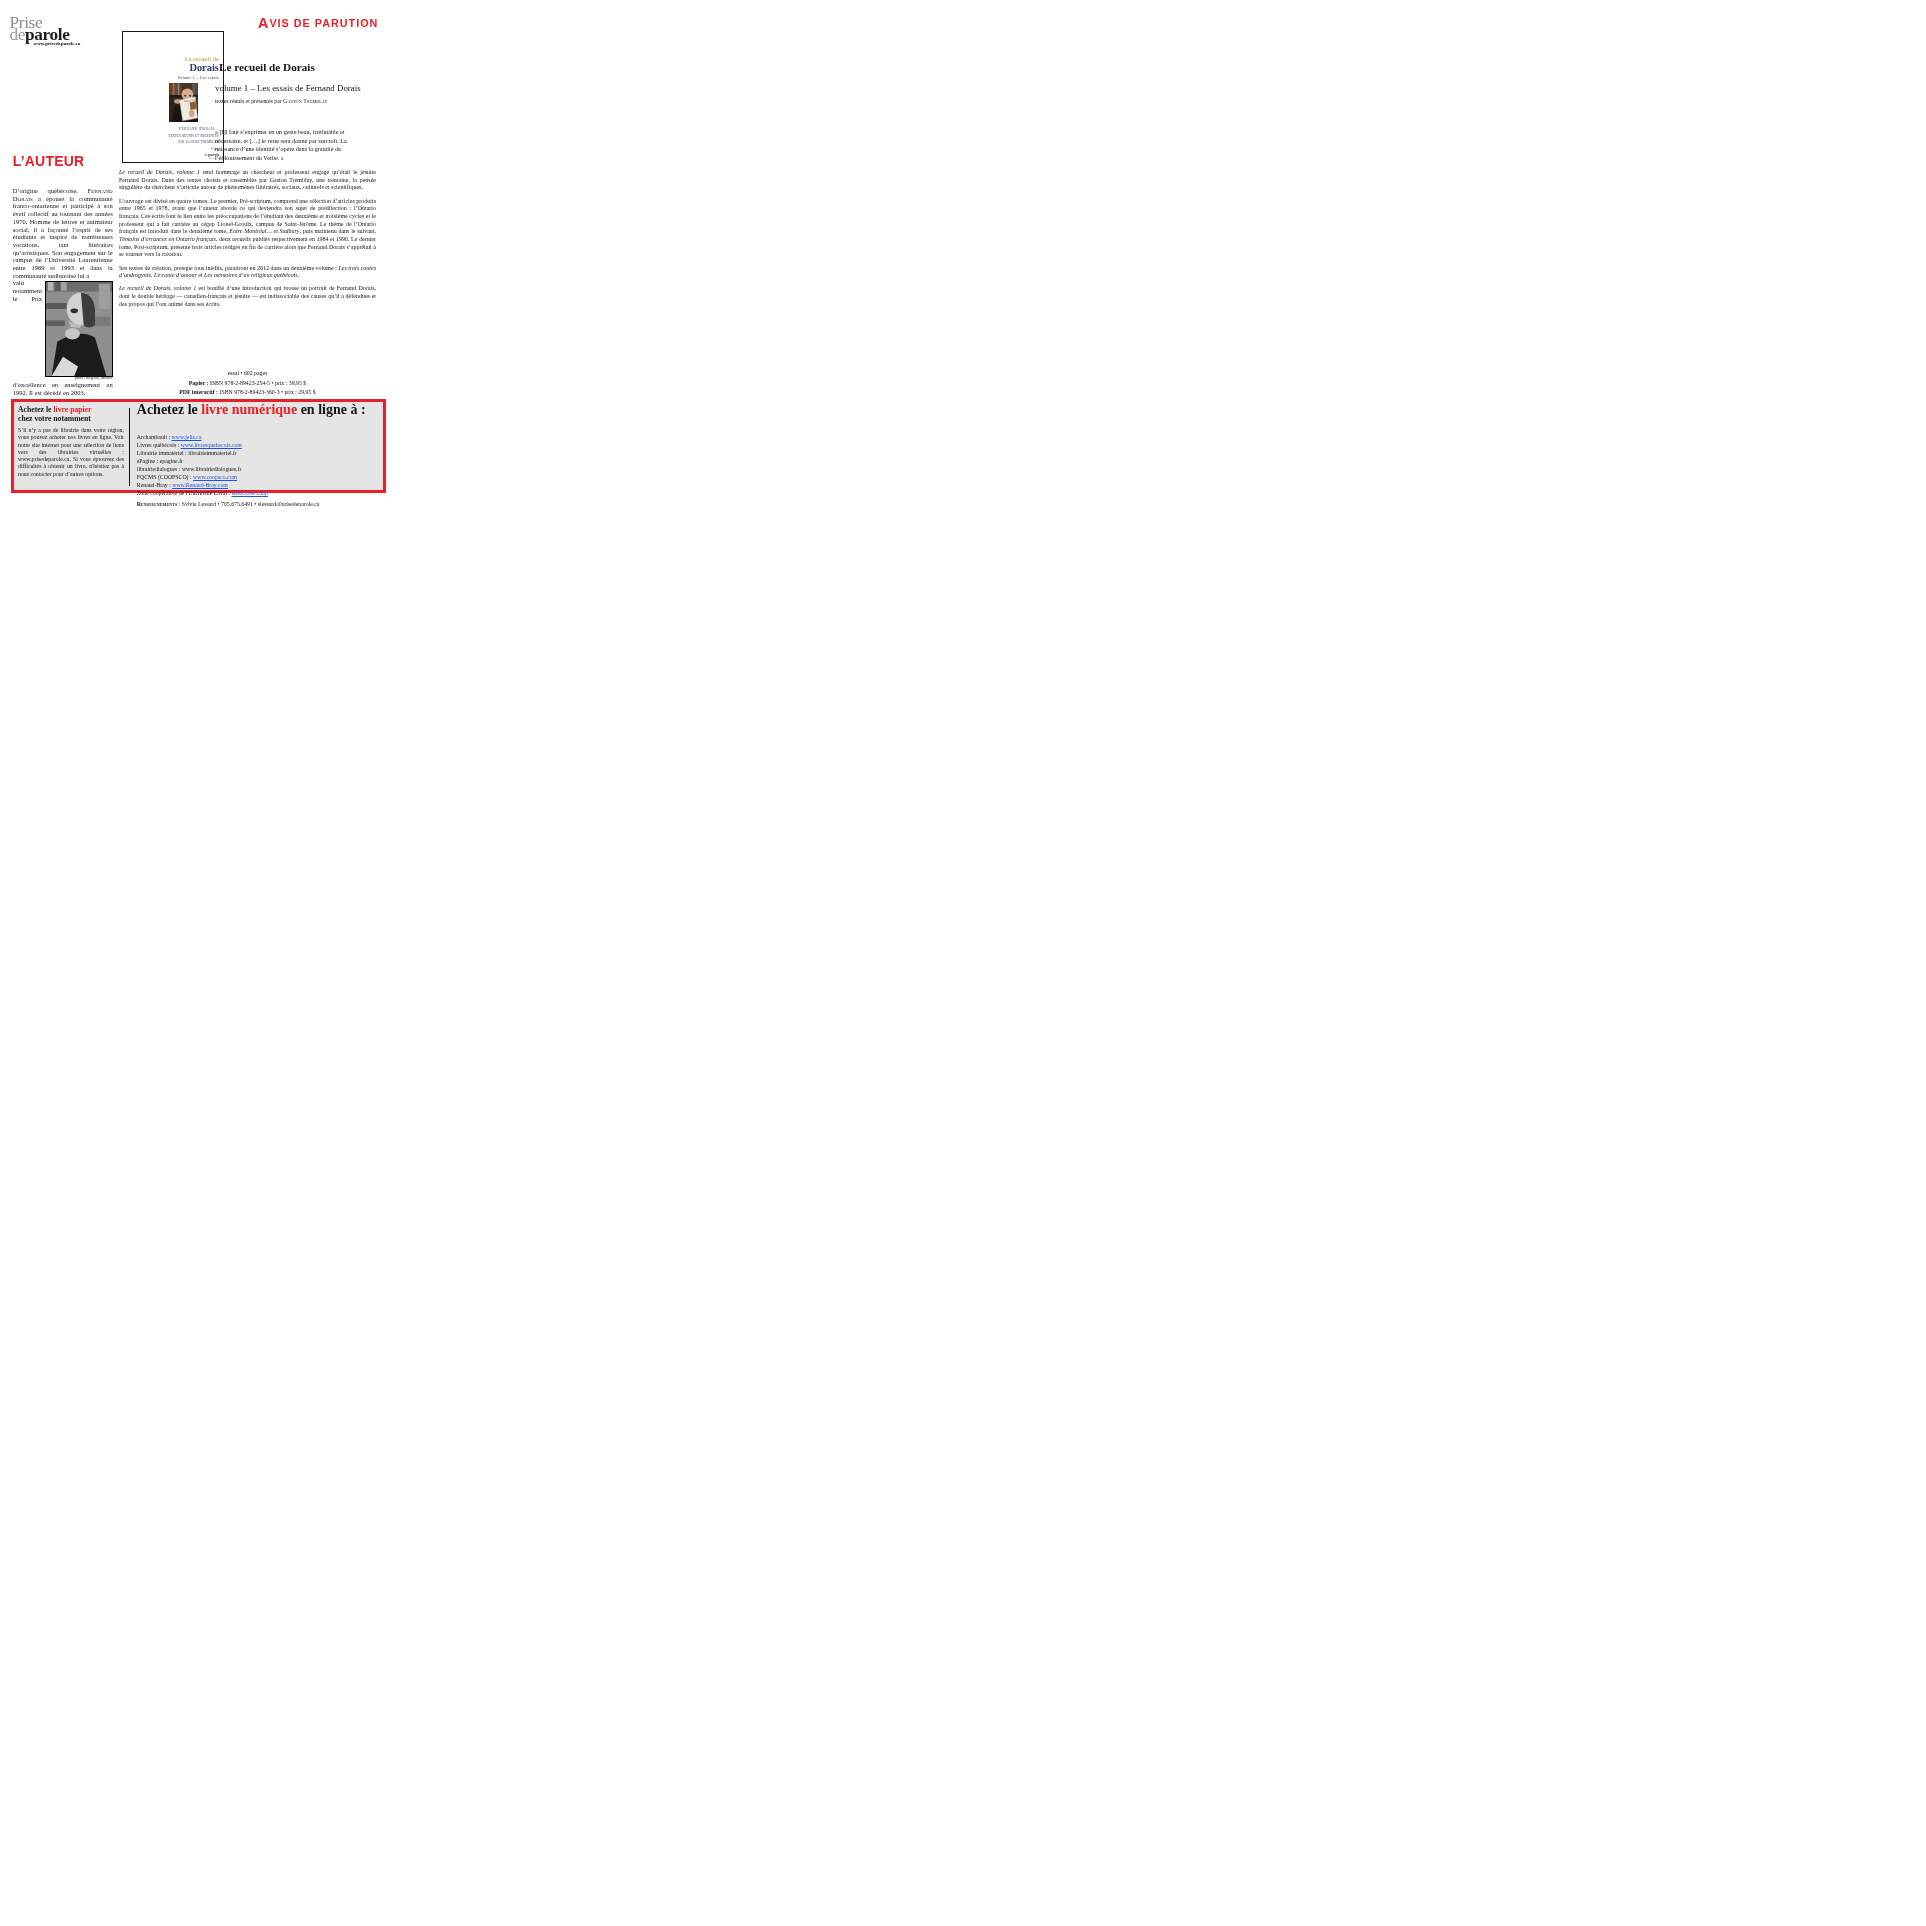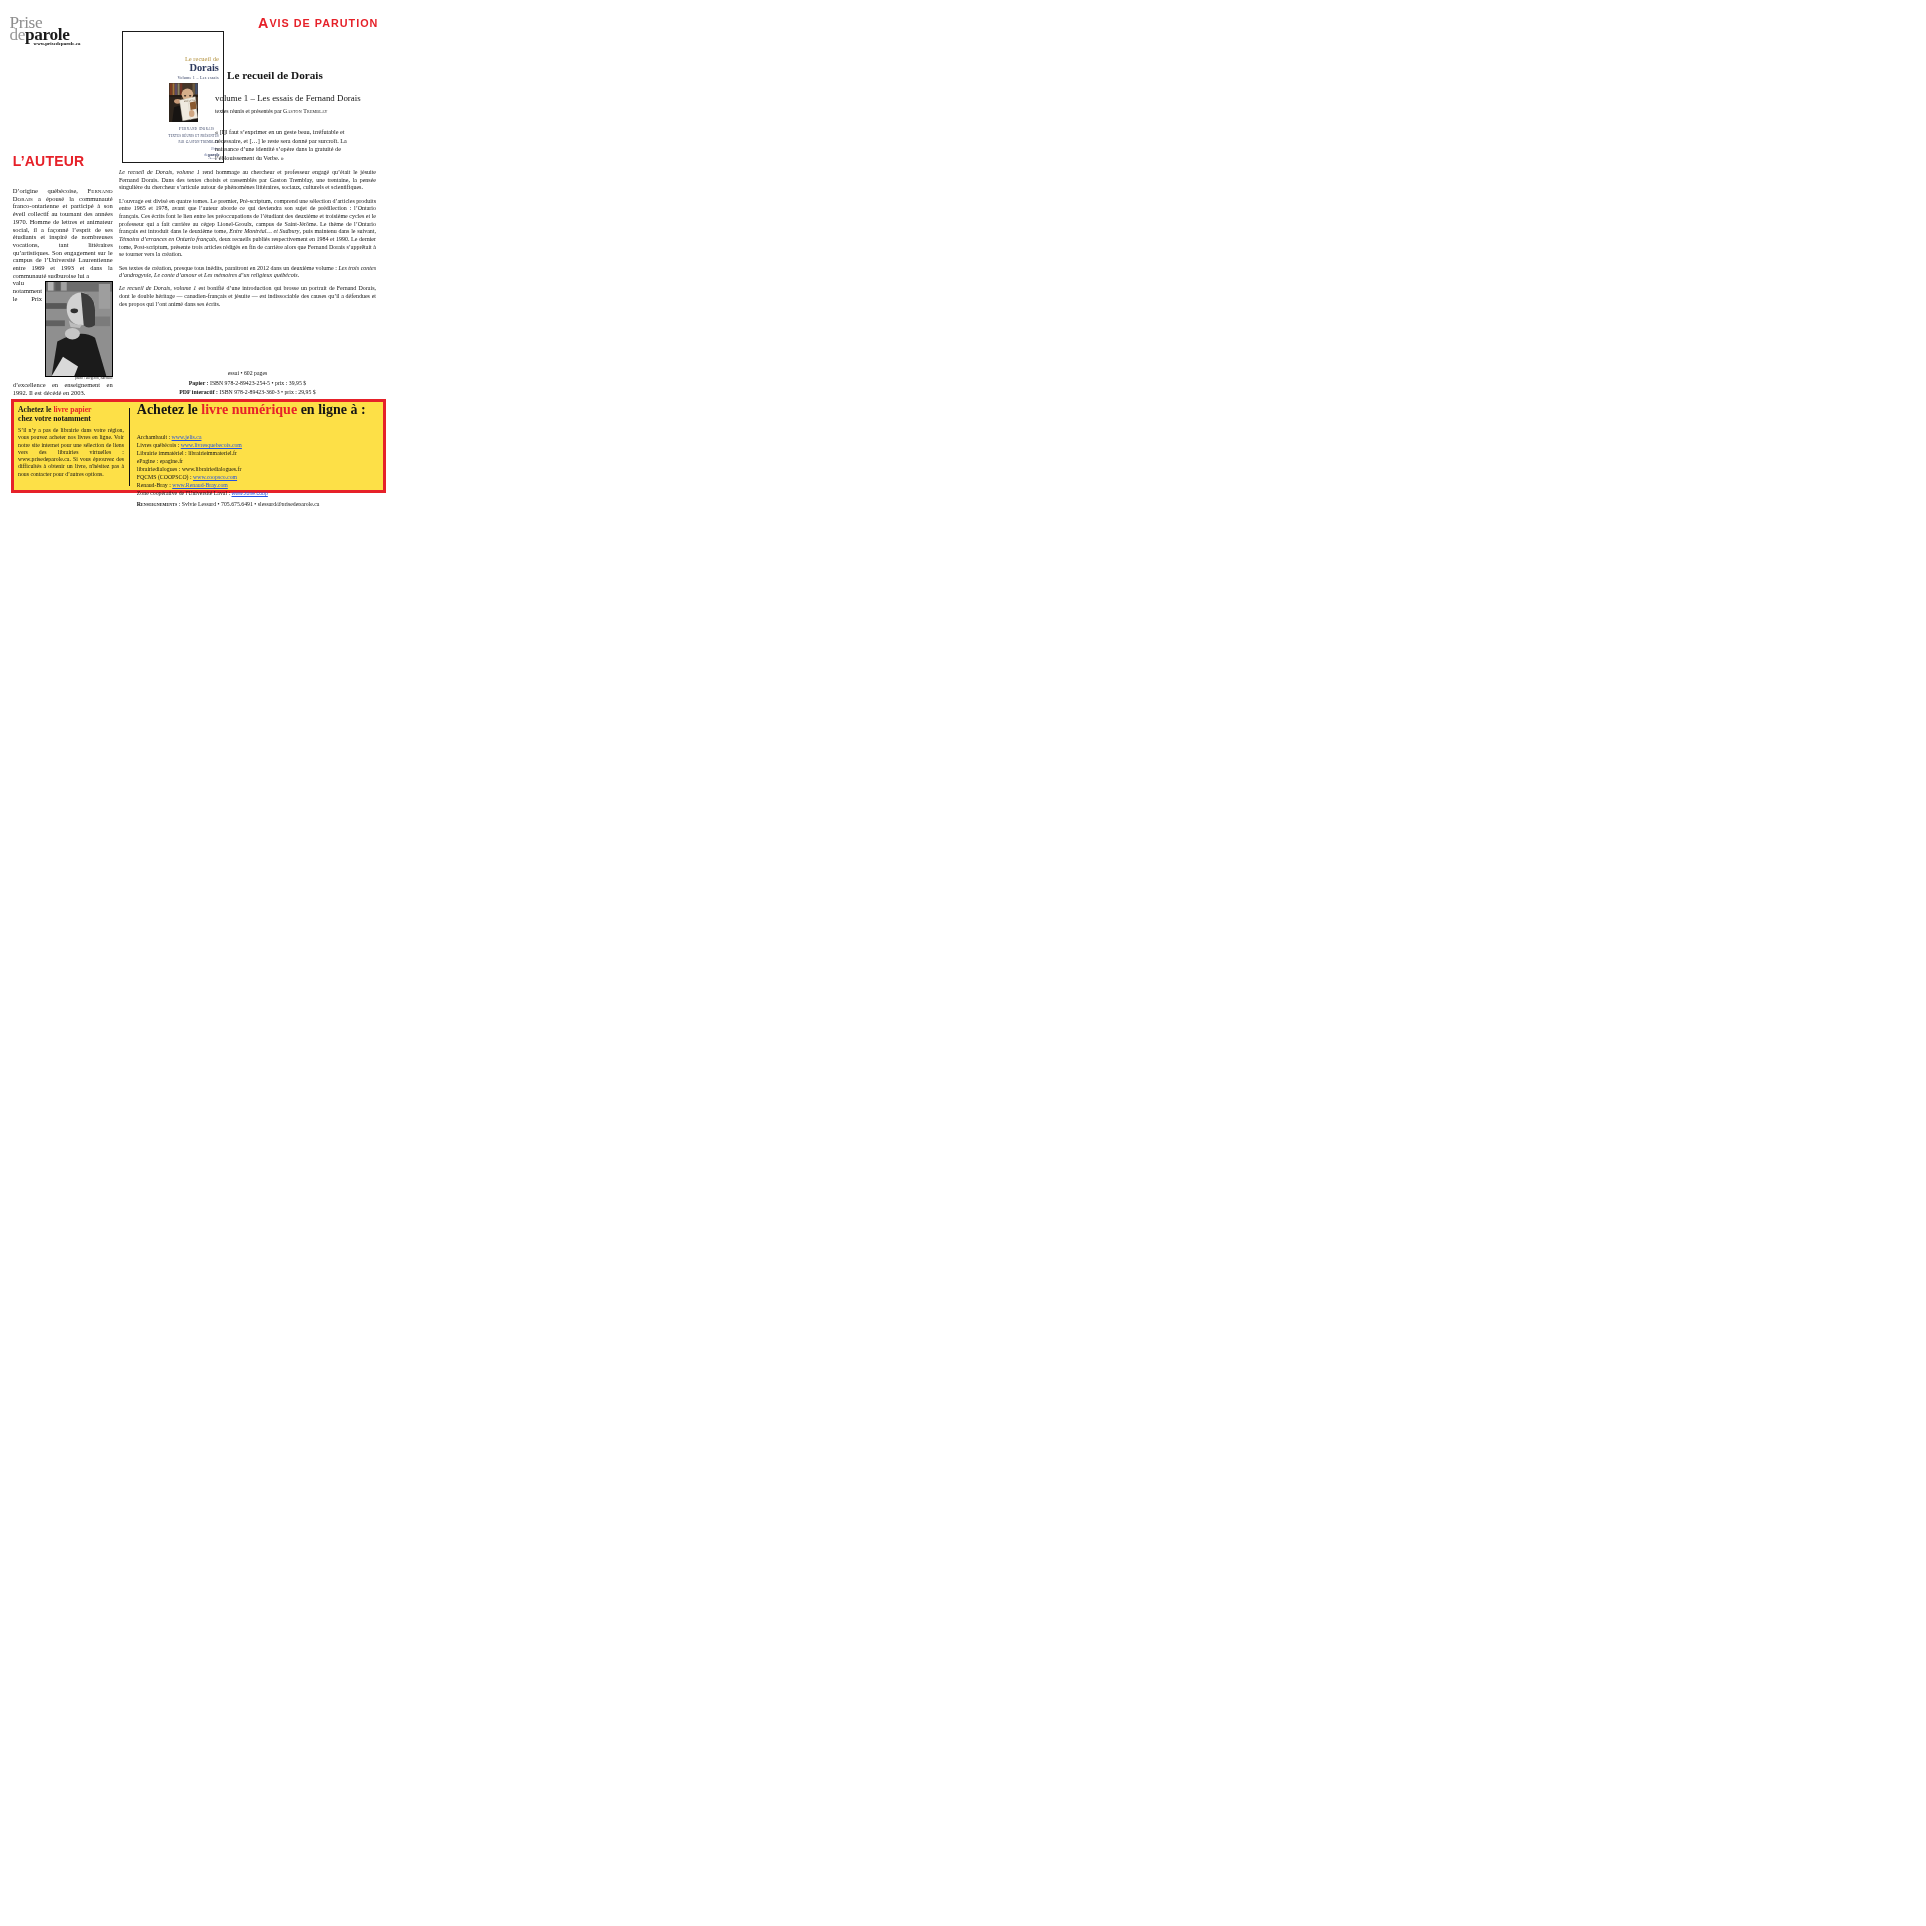--- a/index.html
+++ b/index.html
@@ -48,21 +48,21 @@
   .cover-author{position:absolute;top:94px;right:8.5px;color:var(--navy);font-size:4.6px;font-variant:small-caps;letter-spacing:0.5px;}
   .cover-credit{position:absolute;top:102px;right:4.2px;color:var(--navy);font-size:3.7px;font-variant:small-caps;letter-spacing:0.2px;text-align:right;line-height:1.55;}
   .cover-publisher{position:absolute;right:3.5px;bottom:2.3px;text-align:right;line-height:.95;}
   .cp-l1{font-size:4.2px;color:#6a77a0;}
   .cp-de{color:#6a77a0;font-size:4.2px;}
   .cp-parole{color:var(--navy);font-weight:bold;font-size:4.2px;}
   .cp-agora{font-size:3.3px;color:var(--navy);font-variant:small-caps;letter-spacing:0.6px;}
 
   
   .title-block{position:absolute;left:215px;top:58px;width:169px;}
-  .title-block h1{margin:12px;font-size:11.2px;font-weight:bold;line-height:1.05;}
+  .title-block h1{margin:4px;font-size:11.2px;font-weight:bold;line-height:1.05;}
   .subtitle{font-size:8.9px;margin-top:10px;line-height:1.1;}
   .byline{font-size:5.8px;margin-top:4.2px;}
   .sc{font-variant:small-caps;letter-spacing:0.2px;}
 
   
   .quote{position:absolute;left:215px;top:128px;width:156px;margin:0;font-size:6.2px;line-height:8.5px;}
 
   
   .author-col{position:absolute;left:12.7px;top:153px;width:100px;}
   .author-col h2{
@@ -82,21 +82,21 @@
   .seg-i{font-style:italic;}
   .seg-sc{font-variant:small-caps;letter-spacing:0.1px;}
 
   
   .pub-block{position:absolute;left:119px;top:369px;width:257px;text-align:center;font-size:5.8px;line-height:9.6px;}
   .pub-block b{font-weight:bold;}
 
   
   .red-box{
     position:absolute;left:10.8px;top:399px;width:375px;height:94px;
-    border:3.1px solid var(--red);box-sizing:border-box;background:#fde047;
+    border:3.1px solid var(--red);box-sizing:border-box;background:#e5e5e5;
   }
   .paper-box{position:absolute;left:4.2px;top:3.1px;width:106px;}
   .paper-box h3{margin:0 0 3.5px 0;font-size:7.7px;line-height:9.2px;font-weight:bold;}
   .paper-box p{margin:0;font-size:5.8px;line-height:7.3px;text-align:justify;hyphens:auto;}
   .red-txt{color:var(--red);}
   .vdivider{position:absolute;left:115px;top:6.2px;height:78px;width:0.8px;background:#111;}
   .digital-box{position:absolute;left:123px;top:3.1px;right:5.4px;}
   .digital-box h3{margin:0 0 19px 0;font-size:14px;line-height:9.2px;font-weight:bold;}
   .digital-box ul{list-style:none;margin:0;padding:0;font-size:5.8px;line-height:8px;}
   .lnk-blue{color:var(--link);text-decoration:underline;text-decoration-color:var(--link);cursor:pointer;}

